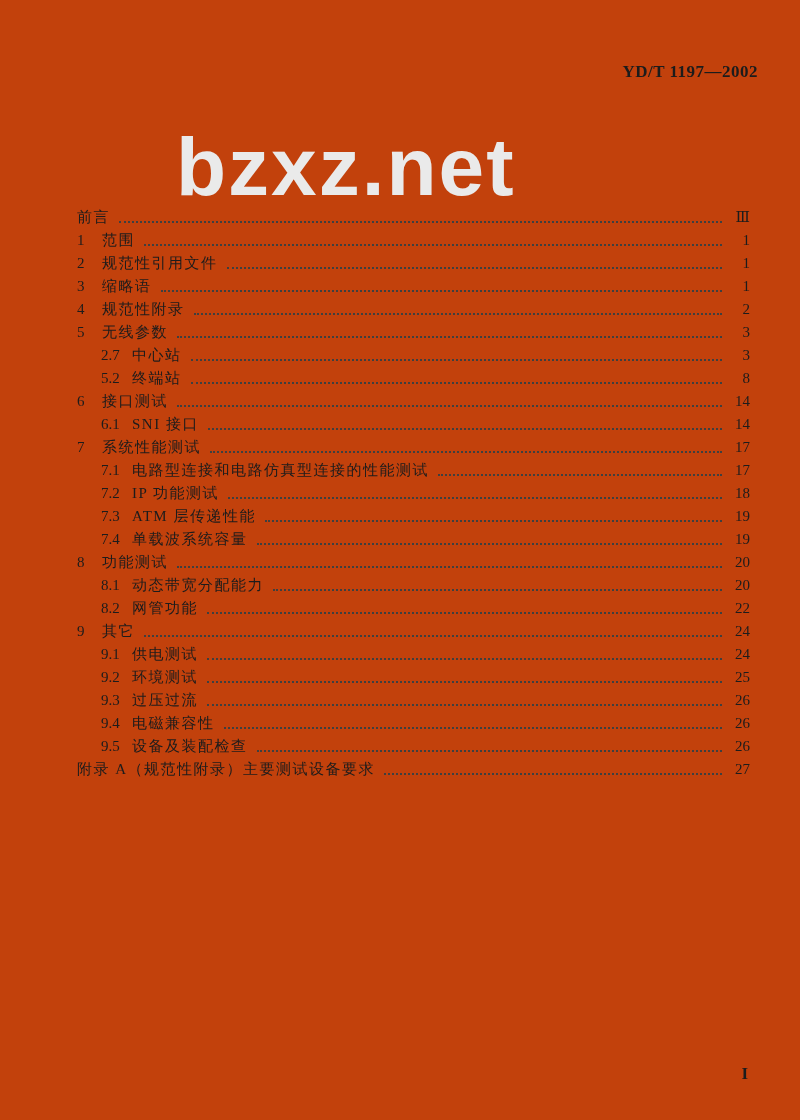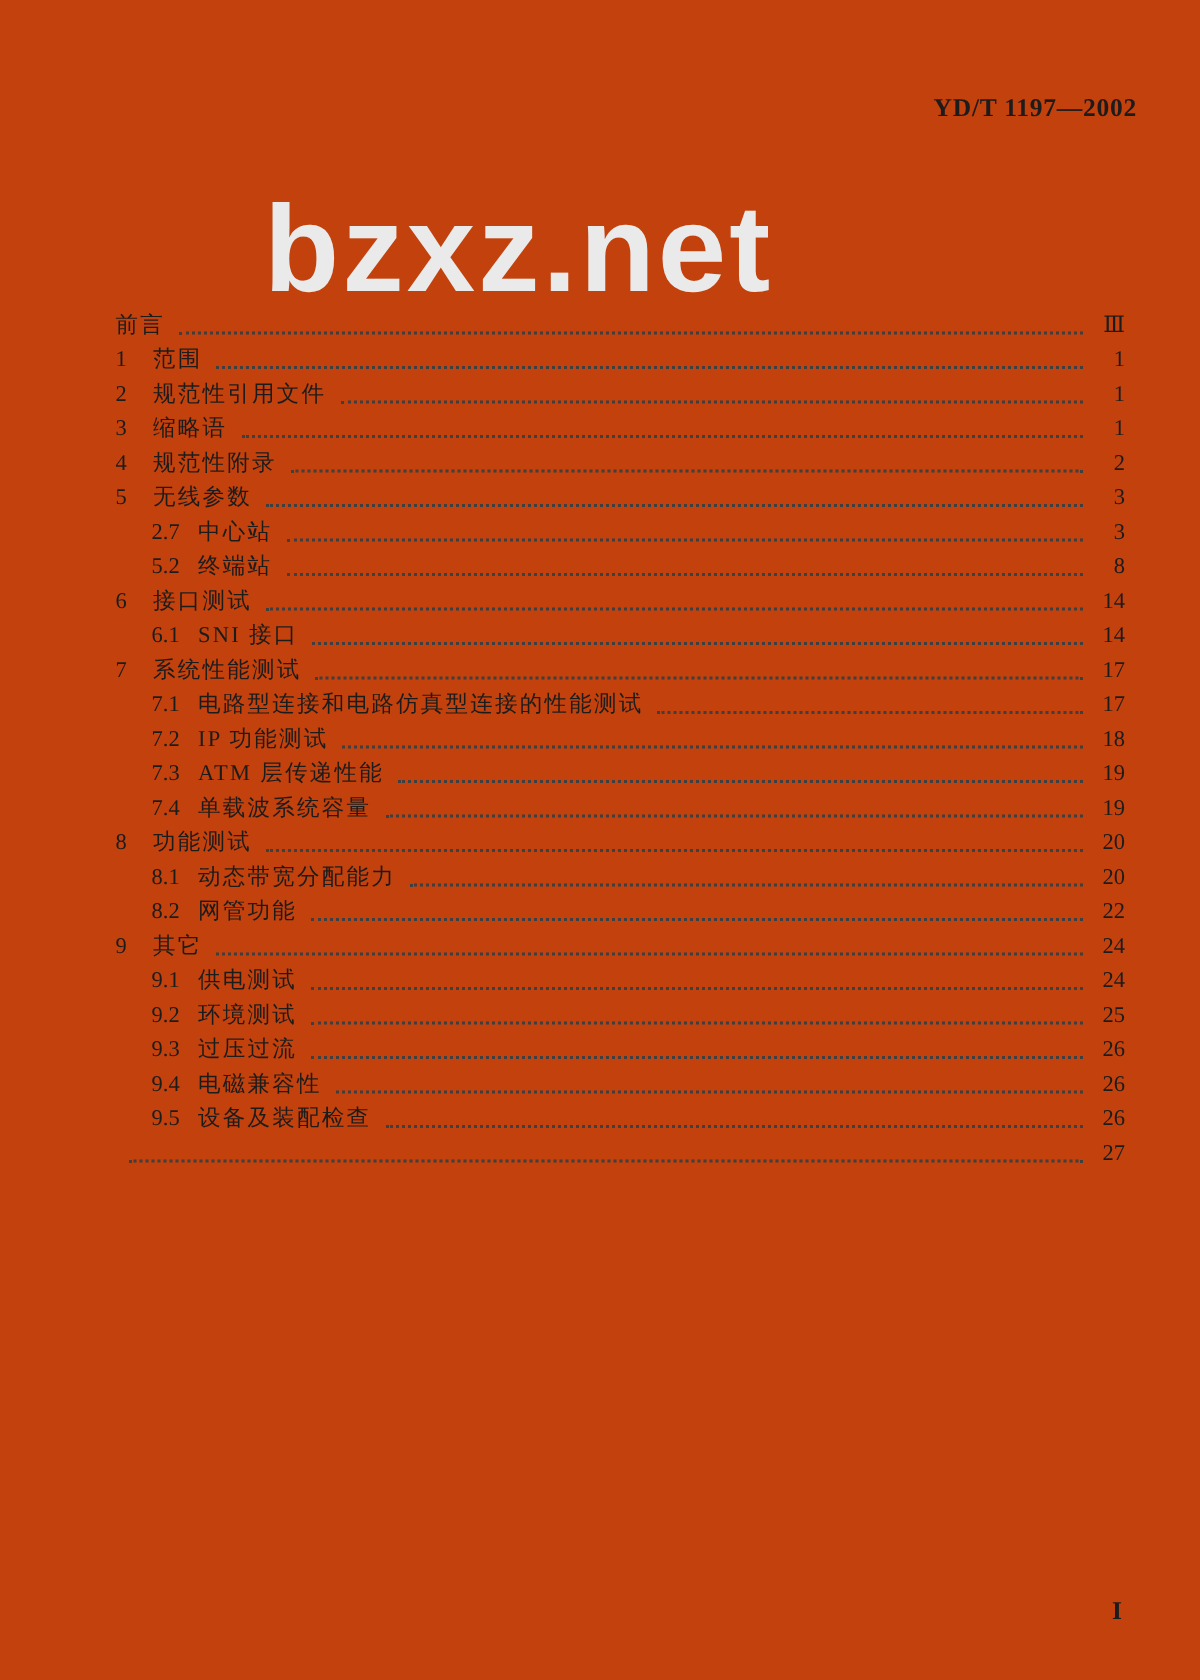--- a/index.html
+++ b/index.html
@@ -198,18 +198,19 @@
         <span class="toc-leader"></span>
         <span class="toc-page">26</span>
       </div>
       <div class="toc-row lvl1">
         <span class="toc-num">9.5</span>
         <span class="toc-label">设备及装配检查</span>
         <span class="toc-leader"></span>
         <span class="toc-page">26</span>
       </div>
       <div class="toc-row">
+        <span class="toc-label">附录 A（规范性附录）主要测试设备要求</span>
         <span class="toc-leader"></span>
         <span class="toc-page">27</span>
       </div>
     </div>
   <div class="footer">I</div>
 </div>
 
 </body></html>

